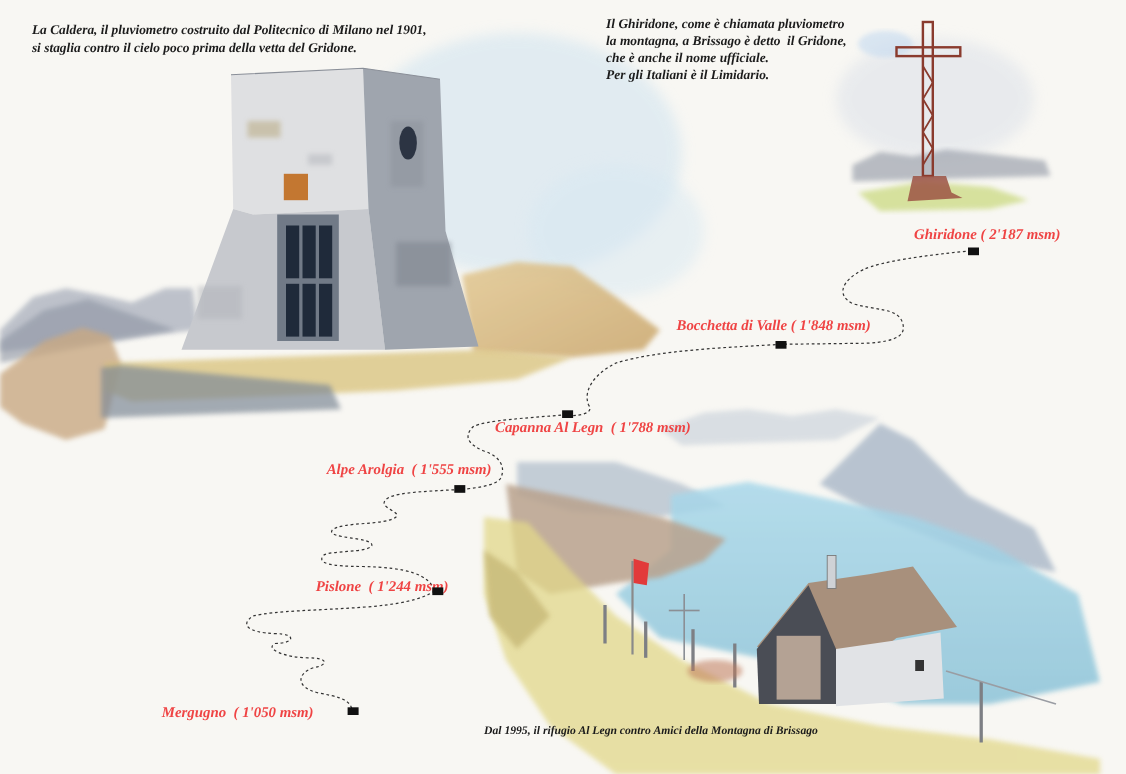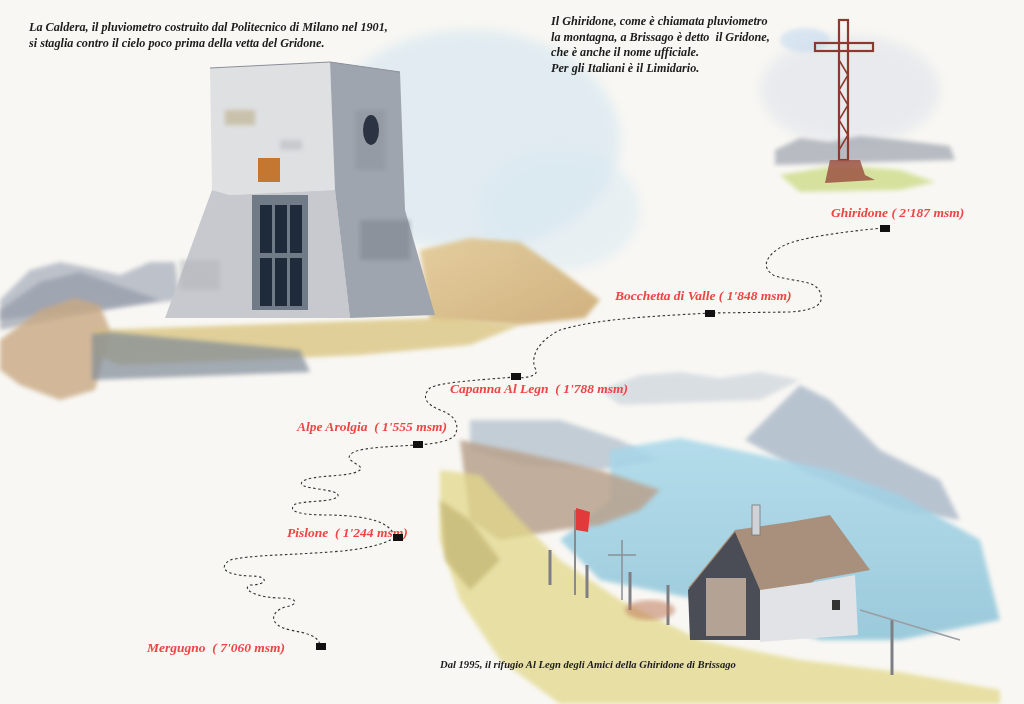--- a/index.html
+++ b/index.html
@@ -159,34 +159,34 @@
   </div>
 
   <div class="caption" style="left:551px; top:14px;">
     <div>Il Ghiridone, come è chiamata pluviometro</div>
     <div>la montagna, a Brissago è detto  il Gridone,</div>
     <div>che è anche il nome ufficiale.</div>
     <div>Per gli Italiani è il Limidario.</div>
   </div>
 
   <div class="caption" style="left:440px; top:658px; font-size:10.6px; line-height:13px;">
-    <div>Dal 1995, il rifugio Al Legn degli Amici della Ghiridone di Brissago</div>
+    <div>Dal 1995, il rifugio Al Legn contro Amici della Montagna di Brissago</div>
   </div>
 
   <div class="label" style="left:831px; top:205px;">Ghiridone ( 2'187 msm)</div>
   <div class="marker" style="left:880px; top:225px;"></div>
 
   <div class="label" style="left:615px; top:288px;font-family:Liberation Serif, serif;">Bocchetta di Valle ( 1'848 msm)</div>
   <div class="marker" style="left:705px; top:310px;"></div>
 
   <div class="label" style="left:434px; top:381px;margin-left:16px;">Capanna Al Legn  ( 1'788 msm)</div>
   <div class="marker" style="left:511px; top:373px;"></div>
 
   <div class="label" style="left:297px; top:419px;">Alpe Arolgia  ( 1'555 msm)</div>
   <div class="marker" style="left:413px; top:441px;"></div>
 
   <div class="label" style="left:261px; top:525px;margin-left:26px;">Pislone  ( 1'244 msm)</div>
   <div class="marker" style="left:393px; top:534px;"></div>
 
-  <div class="label" style="left:147px; top:640px;">Mergugno  ( 7'060 msm)</div>
+  <div class="label" style="left:147px; top:640px;">Mergugno  ( 1'050 msm)</div>
   <div class="marker" style="left:316px; top:643px;"></div>
 
 </div>
 
 </body></html>

